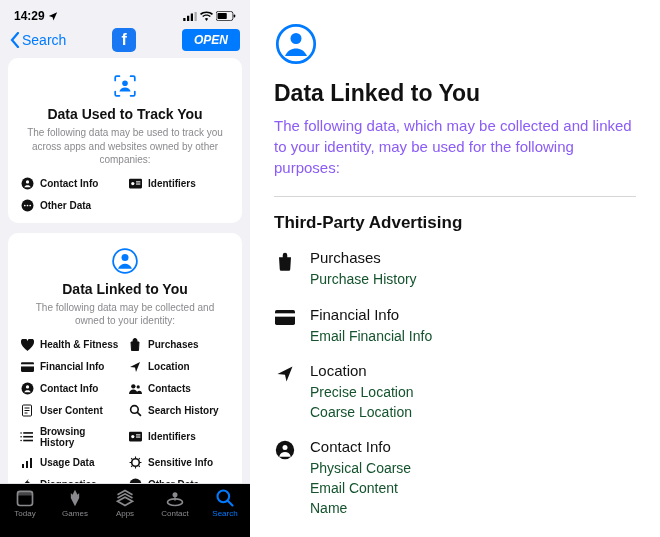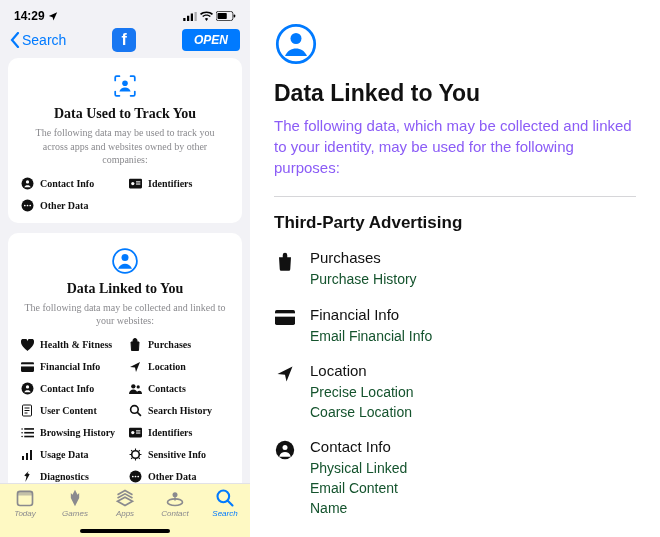--- a/index.html
+++ b/index.html
@@ -7,28 +7,28 @@
   .root { display: flex; width: 660px; height: 537px; }
   .phone { width: 250px; height: 537px; background: #f2f2f6; display: flex; flex-direction: column; position: relative; }
   .statusbar { display: flex; align-items: center; justify-content: space-between; padding: 10px 14px 0 14px; height: 22px; font-size: 12px; font-weight: 600; color: #000; }
   .sb-left { display: flex; align-items: center; gap: 3px; }
   .sb-right { display: flex; align-items: center; gap: 3px; }
   .navbar { display: flex; align-items: center; justify-content: space-between; padding: 6px 10px; }
   .back { display: flex; align-items: center; gap: 2px; color: #007aff; font-size: 14px; }
   .fb-icon { width: 24px; height: 24px; background: #1877f2; border-radius: 5px; display:flex; align-items:center; justify-content:center; color:#fff; font-weight:700; font-size:16px;}
   .open-btn { background: #007aff; color: #fff; font-size: 12px; font-weight: 700; border-radius: 4px; padding: 4px 12px; font-style: italic; }
   .scroll { flex: 1; overflow: hidden; padding: 0 8px; }
-  .card { background: #fff; border-radius: 10px; padding: 14px 12px 10px 12px; margin-bottom: 10px; font-family: Liberation Serif, serif; }
+  .card { background: #fff; border-radius: 10px; padding: 14px 12px 10px 12px; margin-bottom: 10px; }
   .card-icon { display:flex; justify-content:center; margin-bottom:6px; }
   .card-title { text-align: center; font-size: 14px; font-weight: 700; color: #111; margin-bottom: 4px; }
   .card-sub { text-align: center; font-size: 10px; color: #8a8a8e; line-height: 1.35; margin-bottom: 10px; padding: 0 4px; }
   .grid2 { display: grid; grid-template-columns: 1fr 1fr; column-gap: 6px; row-gap: 8px; }
   .ditem { display: flex; align-items: center; gap: 6px; font-size: 10px; font-weight: 600; color: #111; }
   .ditem .ic { width: 14px; height: 14px; display:flex; align-items:center; justify-content:center; color:#111; }
-  .tabbar { height: 54px; background: #fef9c3; border-top: 1px solid #e2e2e6; display: flex; justify-content: space-around; align-items: flex-start; padding-top: 4px; font-style: italic; }
+  .tabbar { height: 54px; background: #000000; border-top: 1px solid #e2e2e6; display: flex; justify-content: space-around; align-items: flex-start; padding-top: 4px; }
   .tab { display: flex; flex-direction: column; align-items: center; gap: 1px; width: 46px; }
   .tab .tic { height: 20px; display:flex; align-items:center; justify-content:center; color:#8a8a8e; }
   .tab .tlbl { font-size: 8px; color:#8a8a8e; }
   .tab.active .tic, .tab.active .tlbl { color:#007aff; }
   .home-ind { position:absolute; bottom:4px; left:50%; transform:translateX(-50%); width:90px; height:4px; background:#000; border-radius:3px; }
 
   .detail { flex: 1; padding: 22px 24px 0 24px; color: #111; overflow:hidden; }
   .detail .big-icon { margin-bottom: 14px; }
   .detail h1 { font-size: 23px; font-weight: 700; margin-bottom: 8px; }
   .detail .sub { font-size: 15px; color: #8b5cf6; line-height: 1.4; margin-bottom: 18px; }
@@ -132,21 +132,21 @@
 
     <div class="card">
       <div class="card-icon">
         <svg width="28" height="28" viewBox="0 0 40 40">
               <circle cx="20" cy="20" r="17" fill="none" stroke="#007aff" stroke-width="2.5"></circle>
               <circle cx="20" cy="15" r="5" fill="#007aff"></circle>
               <path d="M10 31c2-5 6-7 10-7s8 2 10 7" fill="#007aff"></path>
             </svg>
       </div>
       <div class="card-title">Data Linked to You</div>
-      <div class="card-sub">The following data may be collected and linked to your websites:</div>
+      <div class="card-sub">The following data may be collected and owned to your identity:</div>
       <div class="grid2">
         <div class="ditem">
               <span class="ic">
                 <svg width="13" height="12" viewBox="0 0 24 22">
                   <path fill="#111" d="M12 22S0 13 0 6a6 6 0 0112-2 6 6 0 0112 2c0 7-12 16-12 16z"></path>
                 </svg>
               </span>
               <span>Health &amp; Fitness</span>
             </div>
         <div class="ditem">
@@ -382,18 +382,18 @@
   <div class="drow">
     <span class="dic">
           <svg width="20" height="20" viewBox="0 0 24 24">
             <circle cx="12" cy="12" r="11" fill="#111"></circle>
             <circle cx="12" cy="9" r="3" fill="#fff"></circle>
             <path d="M5 20c1-4 4-5.5 7-5.5s6 1.5 7 5.5" fill="#fff"></path>
           </svg>
         </span>
     <div class="dtext">
           <div class="dtitle">Contact Info</div>
-          <div class="dval"><span>Physical Linked</span><br><span>Email Content</span><br><span>Name</span></div>
+          <div class="dval"><span>Physical Coarse</span><br><span>Email Content</span><br><span>Name</span></div>
         </div>
   </div>
 
 </div>
 </div>
 
 </body></html>

